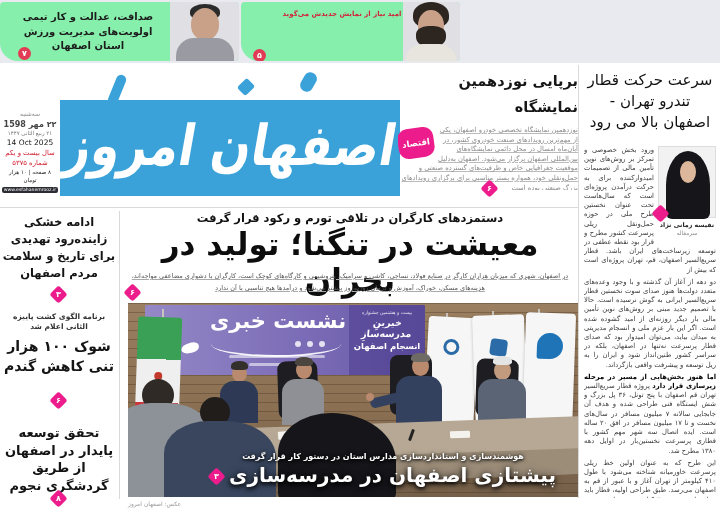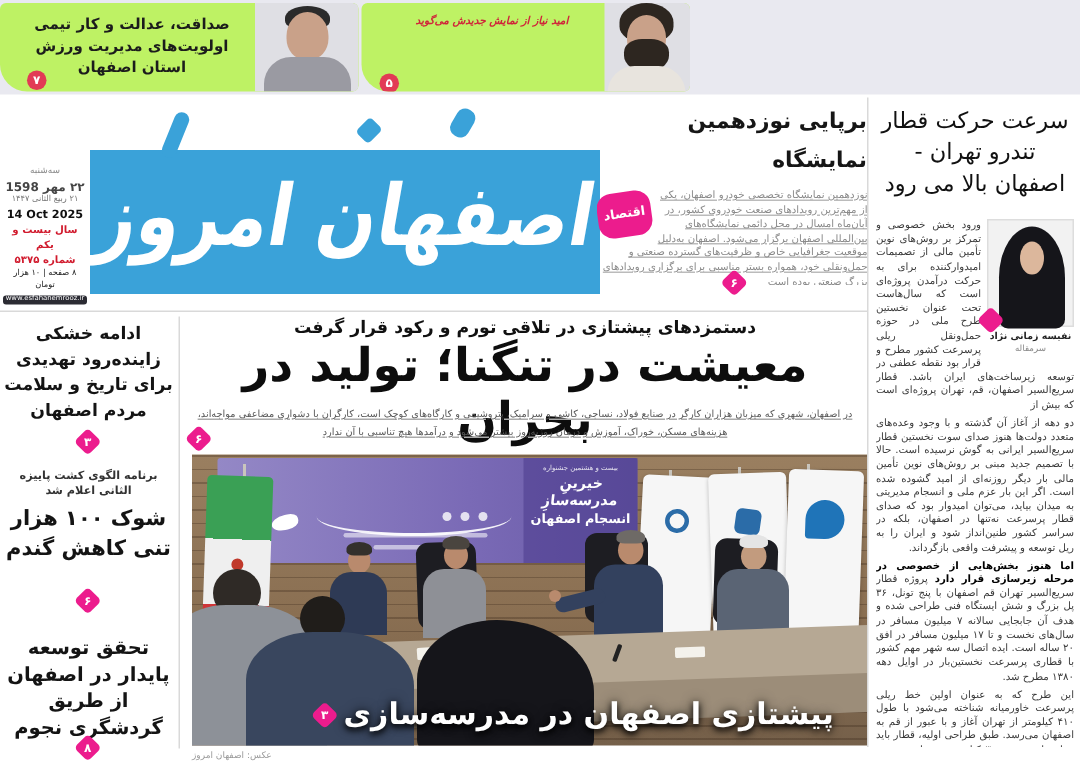--- a/index.html
+++ b/index.html
@@ -2,36 +2,36 @@
 <html lang="fa" dir="rtl"><head>
 <meta charset="utf-8">
 <style>
   * { margin:0; padding:0; box-sizing:border-box; }
   html,body { width:720px; height:510px; }
   body { font-family:"DejaVu Sans", sans-serif; background:#ffffff; position:relative; overflow:hidden; }
   .abs { position:absolute; }
 
   
   #top-strip { left:0; top:0; width:720px; height:63px; background:#e9e9f0; }
-  .strip-card { position:absolute; top:2px; height:59px; background:#bef264; border-radius:4px 4px 4px 18px; overflow:hidden; }
+  .strip-card { position:absolute; top:2px; height:59px; background:#86efac; border-radius:4px 4px 4px 18px; overflow:hidden; }
   .strip-card .txt { position:absolute; font-weight:bold; color:#1c1c1c; text-align:center; }
   .avatar { position:absolute; top:0; height:59px; background:#dfdfe4; overflow:hidden; }
   .head { position:absolute; border-radius:50% 50% 45% 45%; background:#c9a189; }
   .hair { position:absolute; border-radius:50% 50% 40% 40%; }
   .suit { position:absolute; border-radius:18px 18px 0 0; }
   .numc { position:absolute; width:13px; height:13px; border-radius:50%; background:#e23b55; color:#fff; font-size:8px; line-height:13px; text-align:center; font-weight:bold; }
 
   
   #dateblock { left:2px; top:110px; width:56px; text-align:center; color:#333; }
   #dateblock div { line-height:1.45; }
   .d-weekday { font-size:6px; color:#888; }
   .d-fa { font-size:8px; font-weight:bold; color:#444; }
   .d-hijri { font-size:5.5px; color:#777; }
-  .d-en { font-size:7.5px; font-weight:bold; color:#111; }
-  .d-red { font-size:6.8px; font-weight:bold; color:#d11a2d;text-align:center; }
+  .d-en { font-size:7.5px; font-weight:normal; color:#111; }
+  .d-red { font-size:6.8px; font-weight:normal; color:#d11a2d;text-align:center; }
   .d-pages { font-size:5.5px; color:#222; }
   .d-web { margin-top:2px; background:#2b2b33; color:#fff; font-size:4.6px; line-height:8px; border-radius:2px; }
 
   #logo-box { left:60px; top:100px; width:340px; height:96px; background:#3aa2d9; overflow:visible; }
   #logo-text { width:100%; height:96px; line-height:92px; text-align:center; color:#ffffff; font-size:47px; font-weight:bold; transform:skewX(-10deg) scaleY(1.2); }
   .logo-fl { position:absolute; background:#3aa2d9; }
 
   
   #expo { left:398px; top:68px; width:180px; }
   .expo-t1 { font-size:14.5px; font-weight:bold; color:#161616; text-align:right; line-height:26px; }
@@ -115,21 +115,21 @@
 <div id="top-strip" class="abs">
 
 
   <div class="strip-card" style="left:241px; width:219px;">
     <div class="avatar" style="left:162px; width:57px;">
       <div class="hair" style="left:10px; top:0px; width:36px; height:26px; background:#2d2620;"></div>
       <div class="head" style="left:15px; top:8px; width:26px; height:30px;"></div>
       <div class="hair" style="left:13px; top:24px; width:30px; height:22px; border-radius:40% 40% 50% 50%; background:#2d2620;"></div>
       <div class="suit" style="left:2px; top:42px; width:52px; height:18px; background:#e8e4de;"></div>
     </div>
-    <div class="txt" style="left:14px; top:8px; width:146px; font-size:7px; color:#d0253a; font-weight:bold;font-style:italic;">امید نیاز از نمایش جدیدش می‌گوید</div>
+    <div class="txt" style="left:28px; top:8px; width:146px; font-size:7px; color:#d0253a; font-weight:bold;">امید نیاز از نمایش جدیدش می‌گوید</div>
     <div class="numc" style="left:12px; top:47px;">۵</div>
   </div>
 
   <div class="strip-card" style="left:0px; width:239px;">
     <div class="avatar" style="left:170px; width:69px;">
       <div class="hair" style="left:20px; top:2px; width:30px; height:16px; background:#2b2b2b;"></div>
       <div class="head" style="left:21px; top:6px; width:28px; height:32px;"></div>
       <div class="suit" style="left:6px; top:36px; width:58px; height:24px; background:#9a9aa2;"></div>
     </div>
     <div class="txt" style="left:12px; top:8px; width:152px; font-size:10px; line-height:14.5px;">صداقت، عدالت و کار تیمی اولویت‌های مدیریت ورزش استان اصفهان</div>
@@ -175,36 +175,37 @@
     <div id="ed-photo">
       <div id="ed-chador"></div>
       <div id="ed-face"></div>
       <div id="ed-dia"></div>
     </div>
     <div class="ed-author">نفیسه زمانی نژاد</div>
     <div class="ed-role">سرمقاله</div>
   </div>
   <p>ورود بخش خصوصی و تمرکز بر روش‌های نوین تأمین مالی از تصمیمات امیدوارکننده برای به حرکت درآمدن پروژه‌ای است که سال‌هاست تحت عنوان نخستین طرح ملی در حوزه حمل‌ونقل ریلی پرسرعت کشور مطرح و قرار بود نقطه عطفی در توسعه زیرساخت‌های ایران باشد. قطار سریع‌السیر اصفهان، قم، تهران پروژه‌ای است که بیش از</p>
   <p>دو دهه از آغاز آن گذشته و با وجود وعده‌های متعدد دولت‌ها هنوز صدای سوت نخستین قطار سریع‌السیر ایرانی به گوش نرسیده است. حالا با تصمیم جدید مبنی بر روش‌های نوین تأمین مالی بار دیگر روزنه‌ای از امید گشوده شده است. اگر این بار عزم ملی و انسجام مدیریتی به میدان بیاید، می‌توان امیدوار بود که صدای قطار پرسرعت نه‌تنها در اصفهان، بلکه در سراسر کشور طنین‌انداز شود و ایران را به ریل توسعه و پیشرفت واقعی بازگرداند.</p>
-  <p><span class="ed-lead">اما هنوز بخش‌هایی از خصوصی در مرحله زیرسازی قرار دارد</span><span> پروژه قطار سریع‌السیر تهران قم اصفهان با پنج تونل، ۳۶ پل بزرگ و شش ایستگاه فنی طراحی شده و هدف آن جابجایی سالانه ۷ میلیون مسافر در سال‌های نخست و تا ۱۷ میلیون مسافر در افق ۲۰ ساله است. ایده اتصال سه شهر مهم کشور با قطاری پرسرعت نخستین‌بار در اوایل دهه ۱۳۸۰ مطرح شد.</span></p>
+  <p><span class="ed-lead">اما هنوز بخش‌هایی از مسیر در مرحله زیرسازی قرار دارد</span><span> پروژه قطار سریع‌السیر تهران قم اصفهان با پنج تونل، ۳۶ پل بزرگ و شش ایستگاه فنی طراحی شده و هدف آن جابجایی سالانه ۷ میلیون مسافر در سال‌های نخست و تا ۱۷ میلیون مسافر در افق ۲۰ ساله است. ایده اتصال سه شهر مهم کشور با قطاری پرسرعت نخستین‌بار در اوایل دهه ۱۳۸۰ مطرح شد.</span></p>
   <p><span>این طرح که به عنوان اولین خط ریلی پرسرعت خاورمیانه شناخته می‌شود با طول ۴۱۰ کیلومتر از تهران آغاز و با عبور از قم به اصفهان می‌رسد. طبق طراحی اولیه، قطار باید بتواند با سرعت ۳۰۰ کیلومتر در ساعت مسیر تهران تا اصفهان را در ۱۲۰ دقیقه طی کند؛ </span> </p>
 </div>
 
-<div id="main-kicker" class="abs">دستمزدهای پیشتازی در تلاقی تورم و رکود قرار گرفت</div>
+<div id="main-kicker" class="abs">دستمزدهای کارگران در تلاقی تورم و رکود قرار گرفت</div>
 <div id="main-headline" class="abs">معیشت در تنگنا؛ تولید در بحران</div>
 <div class="subdeck" style="top:272px;">در اصفهان، شهری که میزبان هزاران کارگر در صنایع فولاد، نساجی، کاشی و سرامیک، پتروشیمی و کارگاه‌های کوچک است، کارگران با دشواری مضاعفی مواجه‌اند،</div>
 <div class="subdeck" style="top:284px;">هزینه‌های مسکن، خوراک، آموزش و درمان روزبه‌روز بیشتر می‌شود و درآمدها هیچ تناسبی با آن ندارد</div>
 <div class="dia" style="left:126px; top:286px;">
     <span>۶</span>
   </div>
 
 <div id="photo" class="abs">
   <div id="wood-lines"></div>
 
   <div id="banner">
+    <div id="banner-title">نشست خبری</div>
     <div id="banner-swoosh"></div>
     <div id="banner-dove"></div>
     <div class="b-bar" style="left:84px; top:50px; width:96px; height:3px;"></div>
     <div class="b-bar" style="left:104px; top:58px; width:56px; height:3px;"></div>
     <div class="b-dot" style="left:150px; top:36px;"></div>
     <div class="b-dot" style="left:162px; top:36px;"></div>
     <div class="b-dot" style="left:174px; top:36px;"></div>
     <div id="banner-side">
       <div class="b-top">بیست و هشتمین جشنواره</div>
       <div class="b-s1">خیرینِ مدرسه‌سازِ</div>
@@ -258,20 +259,21 @@
   <div class="paper" style="left:322px; top:128px; width:20px; height:7px; transform:rotate(-2deg);"></div>
   <div class="paper" style="left:282px; top:126px; width:3px; height:12px; background:#222; transform:rotate(20deg);"></div>
   <div class="paper" style="left:204px; top:124px; width:3px; height:12px; background:#222; transform:rotate(-16deg);"></div>
 
   <div class="fg" style="left:14px; top:76px; width:32px; height:32px; background:#2f2a26; border-radius:50%;"></div>
   <div class="fg" style="left:-22px; top:100px; width:112px; height:98px; background:#8d9198; border-radius:40% 45% 0 0;"></div>
   <div class="fg" style="left:72px; top:94px; width:30px; height:30px; background:#201d1a; border-radius:50%;"></div>
   <div class="fg" style="left:36px; top:118px; width:112px; height:80px; background:#39465e; border-radius:40% 45% 0 0;"></div>
   <div class="fg" style="left:150px; top:110px; width:118px; height:88px; background:#15151a; border-radius:45% 55% 8px 8px;"></div>
 
+  <div id="ov-kicker">هوشمندسازی و استانداردسازی مدارس استان در دستور کار قرار گرفت</div>
   <div id="ov-title"><span>پیشتازی اصفهان در مدرسه‌سازی</span><span id="ov-dia"><span>۳</span></span></div>
 </div>
 <div id="photo-credit" class="abs">عکس: اصفهان امروز</div>
 
 <div class="sb-title abs" id="sb1">ادامه خشکی زاینده‌رود تهدیدی برای تاریخ و سلامت مردم اصفهان</div>
 <div class="dia" style="left:52px; top:288px;">
     <span>۳</span>
   </div>
 
 <div id="sb2-kicker">برنامه الگوی کشت پاییزه الثانی اعلام شد</div>

